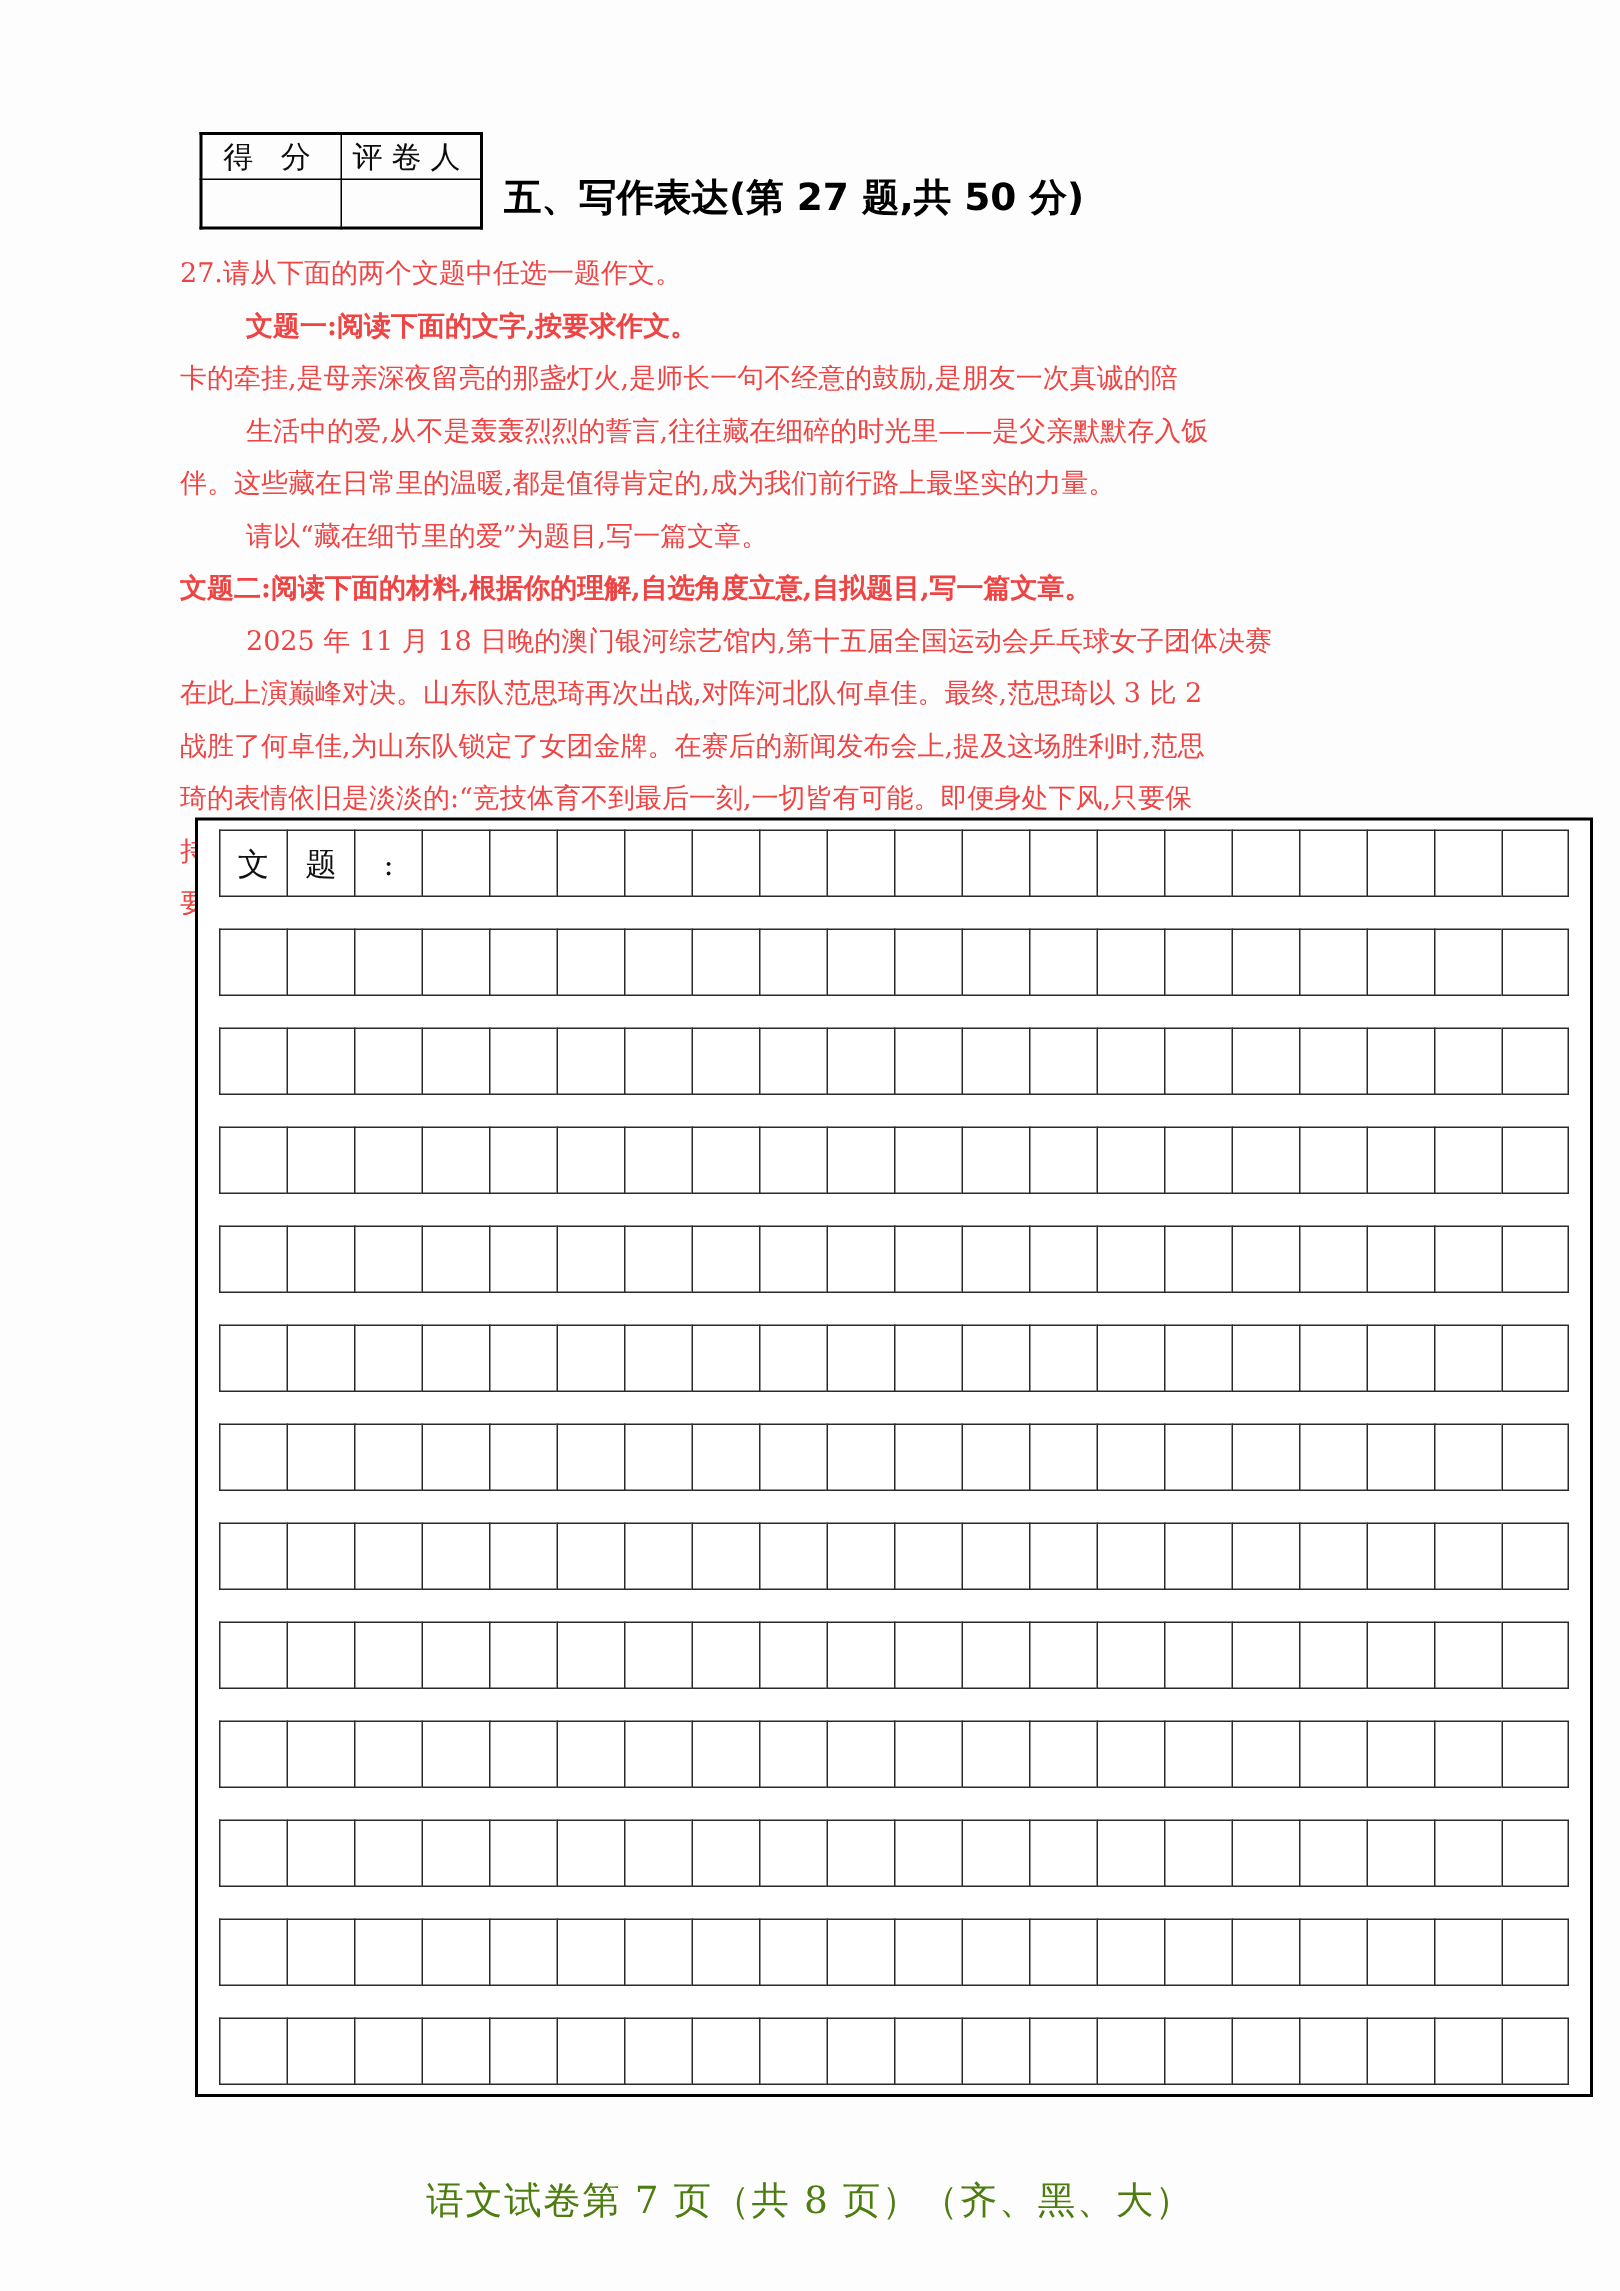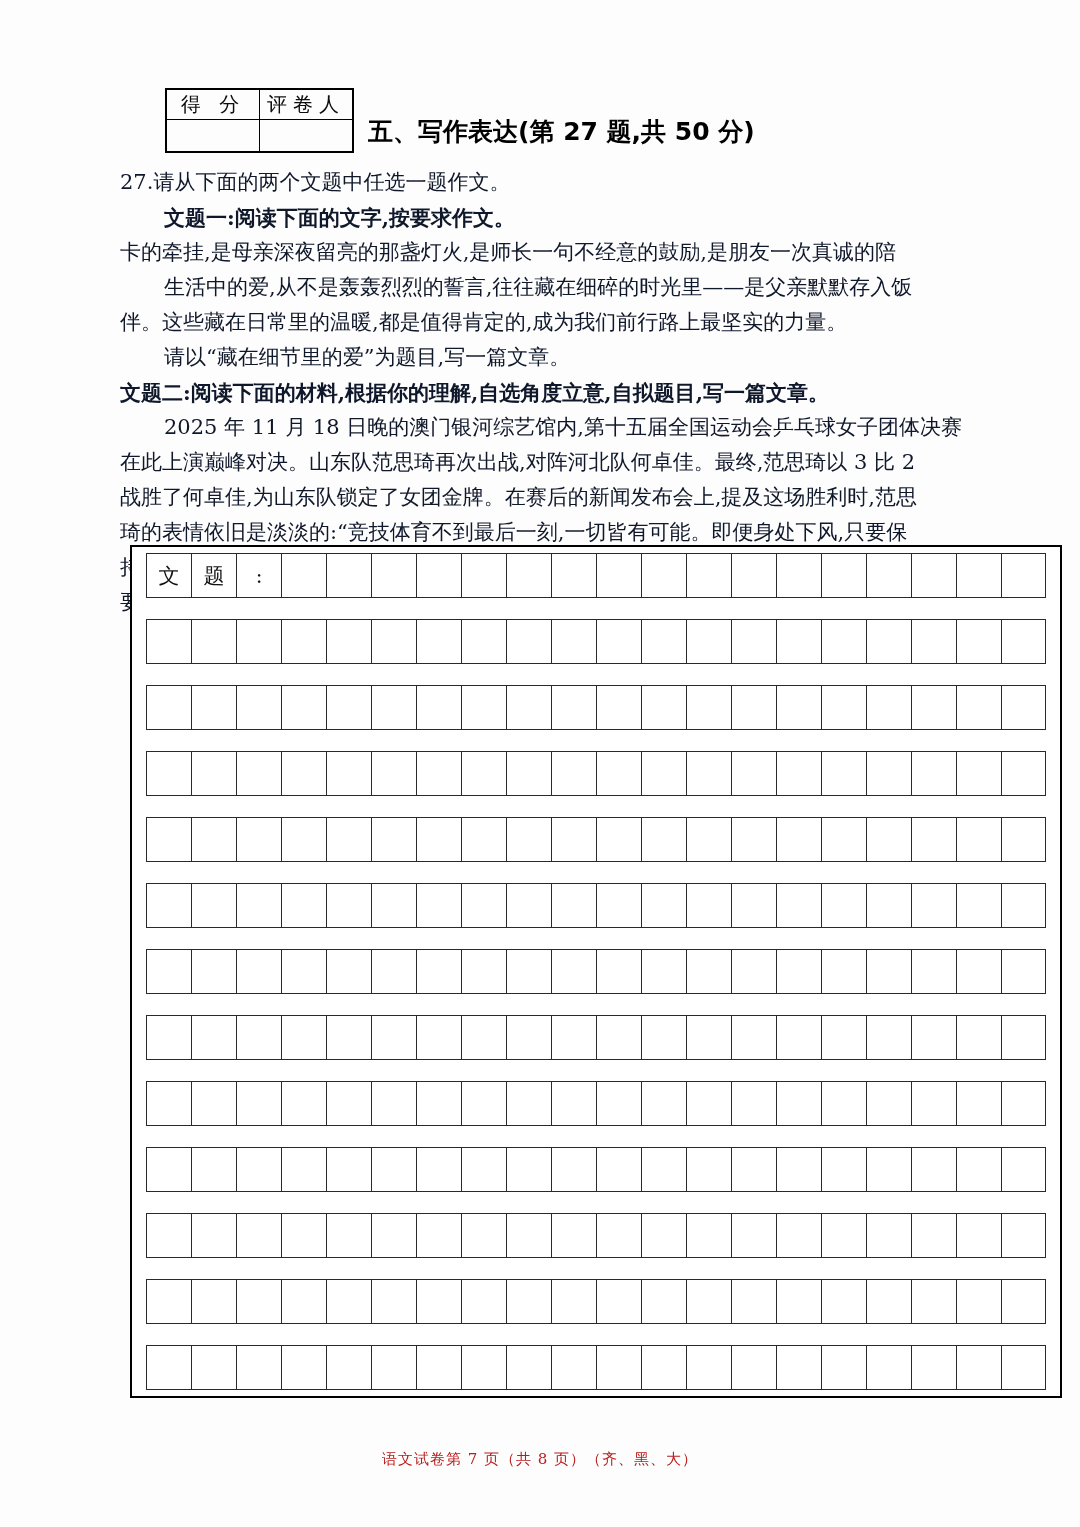--- a/index.html
+++ b/index.html
@@ -22,21 +22,20 @@
     background: #fdfdfd;
   }
 
   
   .head-row {
     position: absolute;
     left: 133px;
     top: 88px;
     display: flex;
     align-items: flex-start;
-    margin-left: 32px;
   }
   .score-table {
     border-collapse: collapse;
     border: 2px solid #000;
   }
   .score-table td {
     border: 1.5px solid #000;
     width: 88px;
     height: 29px;
     text-align: center;
@@ -58,23 +57,23 @@
     white-space: nowrap;
     color: #000;
   }
 
   
   .prose {
     position: absolute;
     left: 120px;
     top: 165px;
     width: 880px;
-    font-size: 21px;
+    font-size: 18px;
     line-height: 35px;
-    color: #0f172a;
+    color: #ef4444;
   }
   .p-line { white-space: nowrap; }
   .p-line.bold { font-weight: bold; }
   .indent-2 { padding-left: 44px; }
   .indent-req { padding-left: 88px; }
   .num-q { font-family: "DejaVu Serif", "Liberation Serif", serif; }
 
   
   .grid-wrap {
     position: absolute;
@@ -108,23 +107,23 @@
   .cell:last-child { border-right: 1px solid #2a2a2a; }
   .cell.colon { font-size: 20px; }
 
   
   .footer {
     position: absolute;
     left: 0;
     right: 0;
     top: 1450px;
     text-align: center;
-    font-size: 15px;
+    font-size: 25px;
     letter-spacing: 1px;
-    color: #b91c1c;
+    color: #4d7c0f;
   }
 </style>
 </head>
 <body>
 
 <div class="page">
 
   <div class="head-row">
     <table class="score-table">
       <tbody>

